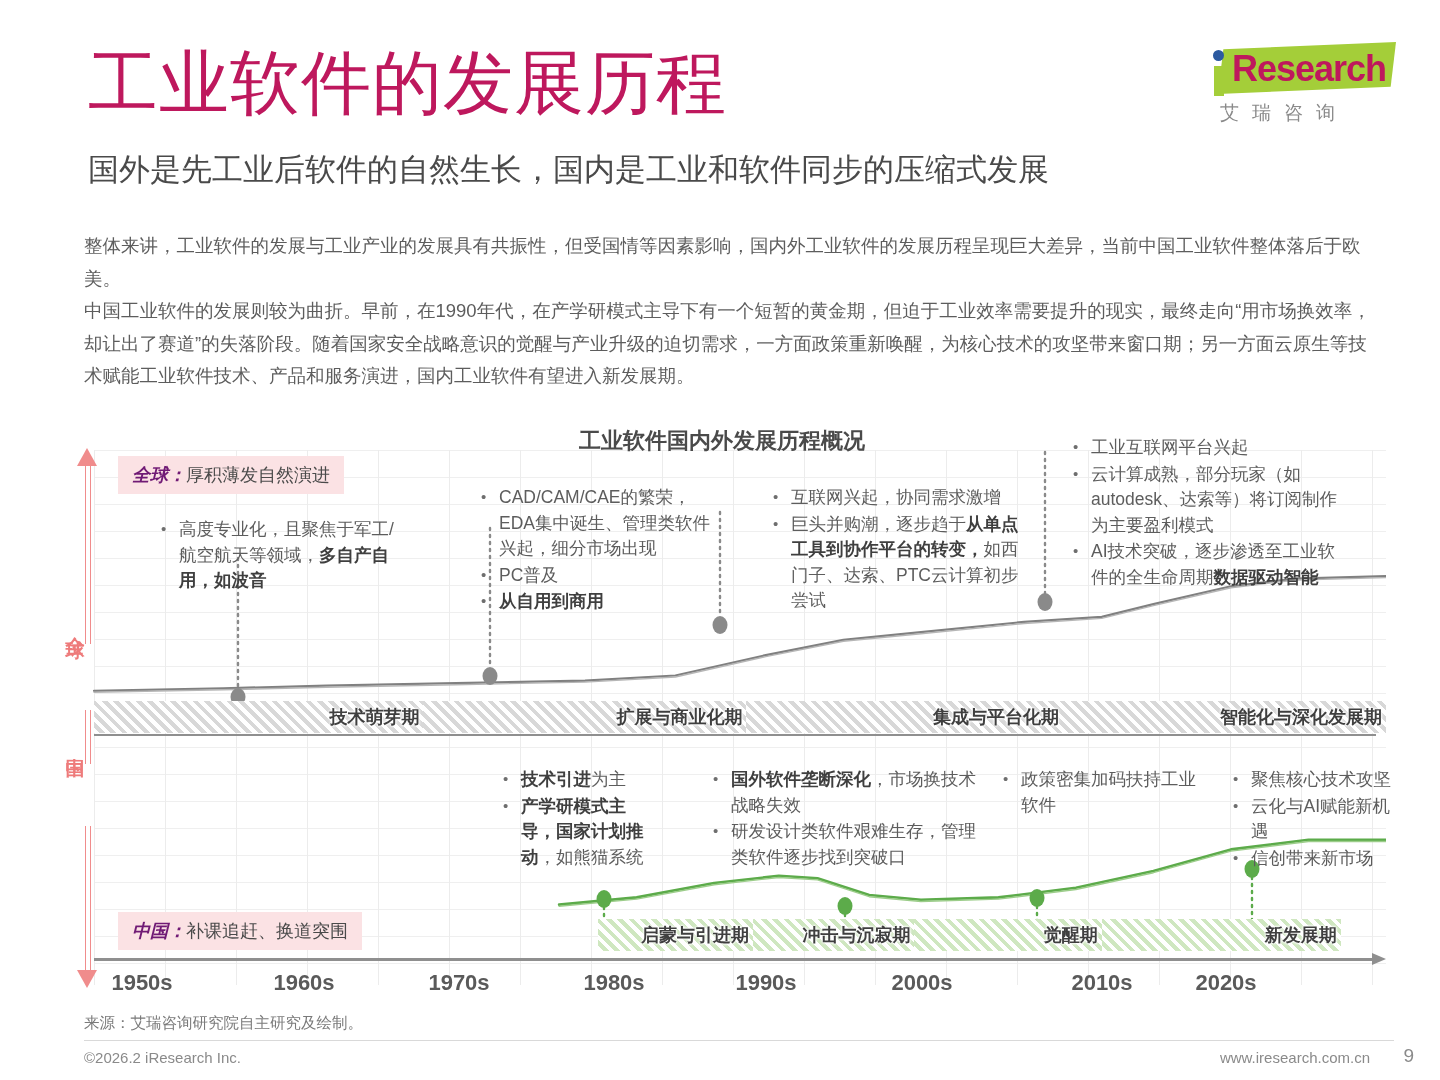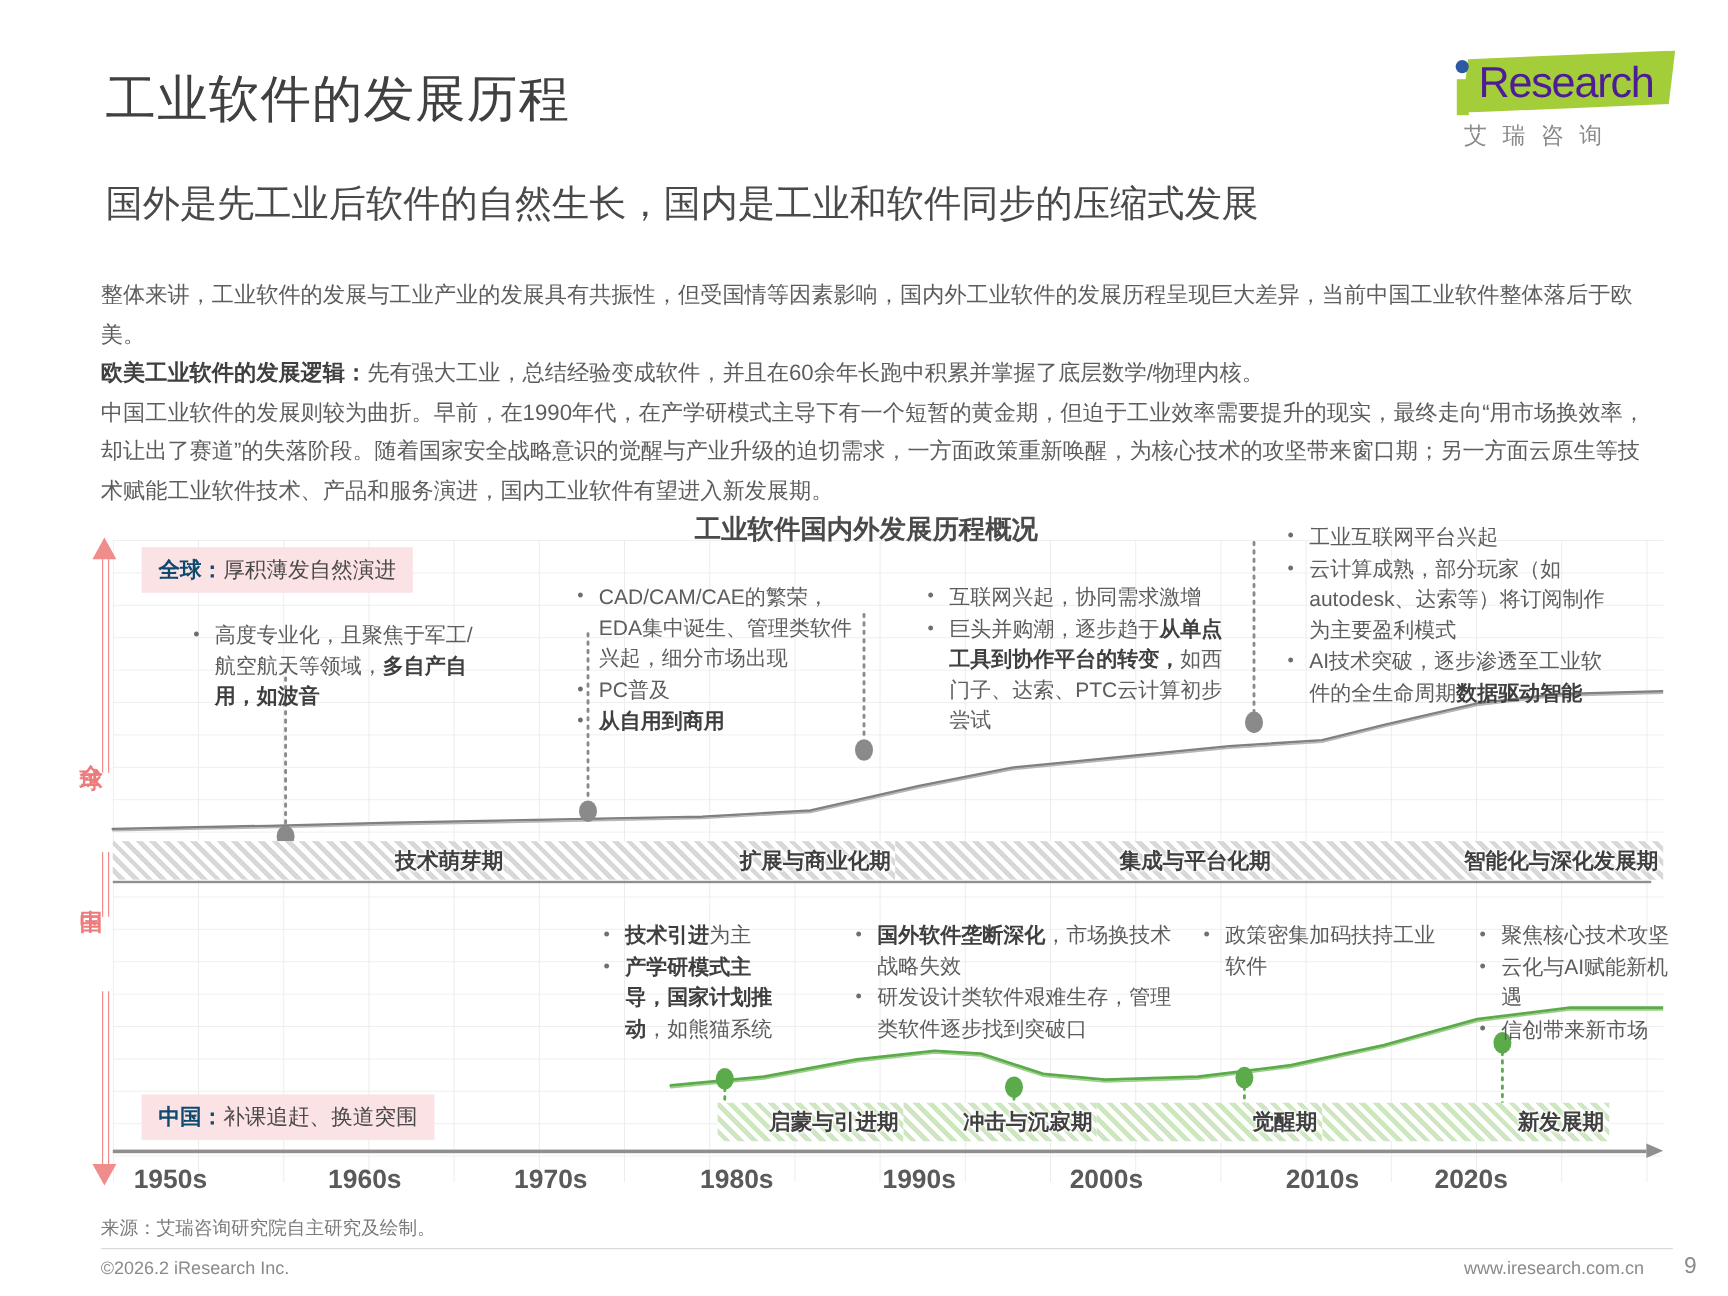--- a/index.html
+++ b/index.html
@@ -6,21 +6,21 @@
   body{
     width:1440px;height:1080px;background:#ffffff;
     font-family:"Liberation Sans","DejaVu Sans",sans-serif;
     color:#595959;position:relative;overflow:hidden;
   }
   .page{position:absolute;inset:0;}
 
   
   .title{
     position:absolute;left:88px;top:52px;
-    font-size:42px;line-height:62px;color:#404040;font-weight:400;
+    font-size:70px;line-height:62px;color:#be185d;font-weight:400;
     letter-spacing:1px;white-space:nowrap;
   }
   .subtitle{
     position:absolute;left:88px;top:150px;
     font-size:31px;line-height:40px;color:#4a4a4a;font-weight:400;
     white-space:nowrap;
   }
 
   
   .logo{position:absolute;left:1196px;top:38px;width:200px;height:96px;}
@@ -32,21 +32,21 @@
   .logo-i-dot{
     position:absolute;left:17px;top:12px;width:11px;height:11px;
     background:#2C5AA0;border-radius:50%;
   }
   .logo-i-stem{
     position:absolute;left:18px;top:28px;width:10px;height:30px;
     background:#A4CE39;
   }
   .logo-word{
     position:absolute;left:36px;top:10px;
-    font-size:36px;line-height:42px;color:#4c1d95;font-weight:400;
+    font-size:36px;line-height:42px;color:#be185d;font-weight:700;
     letter-spacing:-1px;
   }
   .logo-cn{
     position:absolute;left:24px;top:62px;
     font-size:19px;letter-spacing:13px;color:#8a8a8a;
   }
 
   
   .para{
     position:absolute;left:84px;top:230px;width:1300px;
@@ -142,21 +142,21 @@
   .band span{
     background:transparent;padding:0 4px;
     text-shadow:0 0 3px #fff,0 0 3px #fff,0 0 3px #fff,0 0 2px #fff;
   }
 
   
   .chip{
     position:absolute;background:#FBE2E4;padding:7px 14px;
     font-size:18px;color:#4a4a4a;white-space:nowrap;
   }
-  .chip b{font-weight:bold;color:#0c4a6e;}
+  .chip b{font-weight:bold;color:#701a75;font-style:italic;}
 
   
   .bullets{position:absolute;font-size:17.5px;line-height:25.5px;color:#5d5d5d;}
   .bullets ul{margin:13px;padding:0;list-style:none;}
   .bullets li{position:relative;padding-left:22px;margin:0 0 1px 0;}
   .bullets li:before{
     content:"\2022";position:absolute;left:4px;top:-1px;color:#6e6e6e;font-size:15px;
   }
   .bullets b{font-weight:bold;color:#3f3f3f;}
 
@@ -185,21 +185,20 @@
   <div class="logo">
     <div class="logo-para"></div>
     <div class="logo-i-stem"></div>
     <div class="logo-i-dot"></div>
     <div class="logo-word">Research</div>
     <div class="logo-cn">艾瑞咨询</div>
   </div>
 
   <div class="para">
     <div>整体来讲，工业软件的发展与工业产业的发展具有共振性，但受国情等因素影响，国内外工业软件的发展历程呈现巨大差异，当前中国工业软件整体落后于欧美。</div>
-    <div><b>欧美工业软件的发展逻辑：</b><span>先有强大工业，总结经验变成软件，并且在60余年长跑中积累并掌握了底层数学/物理内核。</span></div>
     <div>中国工业软件的发展则较为曲折。早前，在1990年代，在产学研模式主导下有一个短暂的黄金期，但迫于工业效率需要提升的现实，最终走向“用市场换效率，却让出了赛道”的失落阶段。随着国家安全战略意识的觉醒与产业升级的迫切需求，一方面政策重新唤醒，为核心技术的攻坚带来窗口期；另一方面云原生等技术赋能工业软件技术、产品和服务演进，国内工业软件有望进入新发展期。</div>
   </div>
 
   <div class="chart">
 
     <div class="grid"></div>
     <div class="chart-title">工业软件国内外发展历程概况</div>
 
     <div class="vaxis">
       <div class="arr-up"></div>

